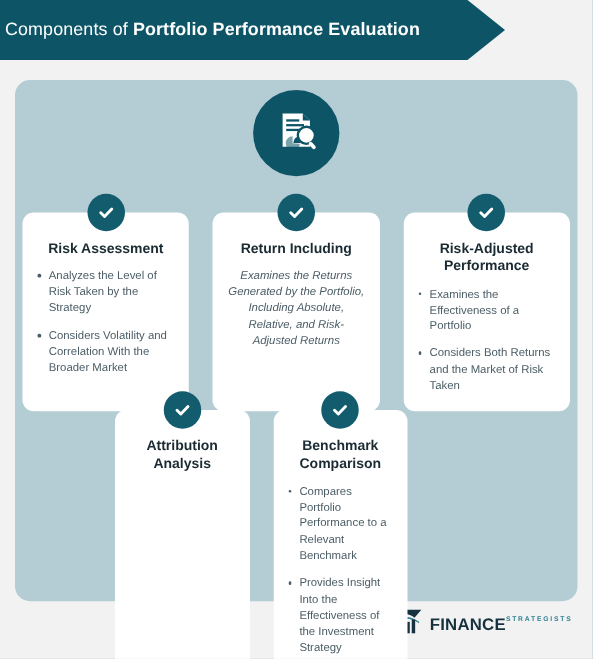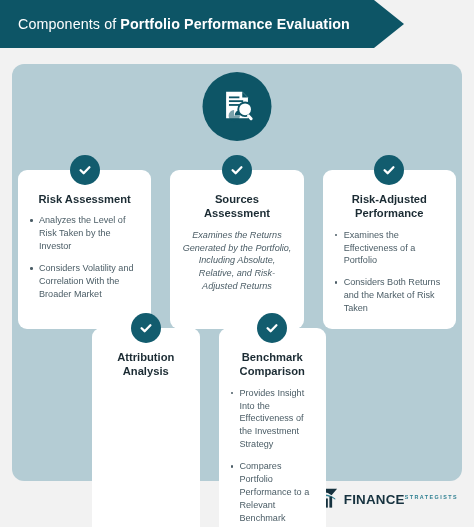--- a/index.html
+++ b/index.html
@@ -26,21 +26,21 @@
     display: flex;
     align-items: center;
     -webkit-clip-path: polygon(0 0, 374px 0, 404px 24px, 374px 48px, 0 48px);
     clip-path: polygon(0 0, 374px 0, 404px 24px, 374px 48px, 0 48px);
   }
   .header-title {
     color: #ffffff;
     font-size: 14.3px;
     font-weight: 400;
     letter-spacing: 0.1px;
-    padding-left: 18px;
+    padding-left: 4px;
     white-space: nowrap;
   }
   .header-title b {
     font-weight: 700;
   }
 
   
   .panel {
     position: absolute;
     left: 12px;
@@ -211,32 +211,32 @@
 <div class="row row-top">
 
   <div class="card">
     <div class="check-badge">
       <svg width="16" height="16" viewBox="0 0 20 20" aria-hidden="true">
         <path d="M4.5 10.3 L8.3 14 L15.5 6.6" fill="none" stroke="#ffffff" stroke-width="2.9" stroke-linecap="round" stroke-linejoin="round"></path>
       </svg>
     </div>
     <h3 class="card-title">Risk Assessment</h3>
     <ul class="card-body bulleted">
-      <li>Analyzes the Level of Risk Taken by the Investor</li>
+      <li>Analyzes the Level of Risk Taken by the Strategy</li>
       <li>Considers Volatility and Correlation With the Broader Market</li>
     </ul>
   </div>
 
   <div class="card">
     <div class="check-badge">
       <svg width="16" height="16" viewBox="0 0 20 20" aria-hidden="true">
         <path d="M4.5 10.3 L8.3 14 L15.5 6.6" fill="none" stroke="#ffffff" stroke-width="2.9" stroke-linecap="round" stroke-linejoin="round"></path>
       </svg>
     </div>
-    <h3 class="card-title">Sources Assessment</h3>
+    <h3 class="card-title">Return Including</h3>
     <div class="card-body centered">
       <p>Examines the Returns Generated by the Portfolio, Including Absolute, Relative, and Risk-Adjusted Returns</p>
     </div>
   </div>
 
   <div class="card">
     <div class="check-badge">
       <svg width="16" height="16" viewBox="0 0 20 20" aria-hidden="true">
         <path d="M4.5 10.3 L8.3 14 L15.5 6.6" fill="none" stroke="#ffffff" stroke-width="2.9" stroke-linecap="round" stroke-linejoin="round"></path>
       </svg>
@@ -262,22 +262,22 @@
   </div>
 
   <div class="card">
     <div class="check-badge">
       <svg width="16" height="16" viewBox="0 0 20 20" aria-hidden="true">
         <path d="M4.5 10.3 L8.3 14 L15.5 6.6" fill="none" stroke="#ffffff" stroke-width="2.9" stroke-linecap="round" stroke-linejoin="round"></path>
       </svg>
     </div>
     <h3 class="card-title">Benchmark Comparison</h3>
     <ul class="card-body bulleted">
+      <li>Compares Portfolio Performance to a Relevant Benchmark</li>
       <li>Provides Insight Into the Effectiveness of the Investment Strategy</li>
-      <li>Compares Portfolio Performance to a Relevant Benchmark</li>
     </ul>
   </div>
 
 </div>
 
 <div class="footer">
   <span>
     <svg width="24" height="22" viewBox="0 0 26 24" aria-hidden="true">
       <path d="M1 2 H24 L18 9 Q10 2.5 1 9 Z" fill="#16323f"></path>
       <path d="M1 11.5 Q11 4.5 22 12.5 L22 13.8 Q11 6.2 1 13.2 Z" fill="#2e7f91"></path>

